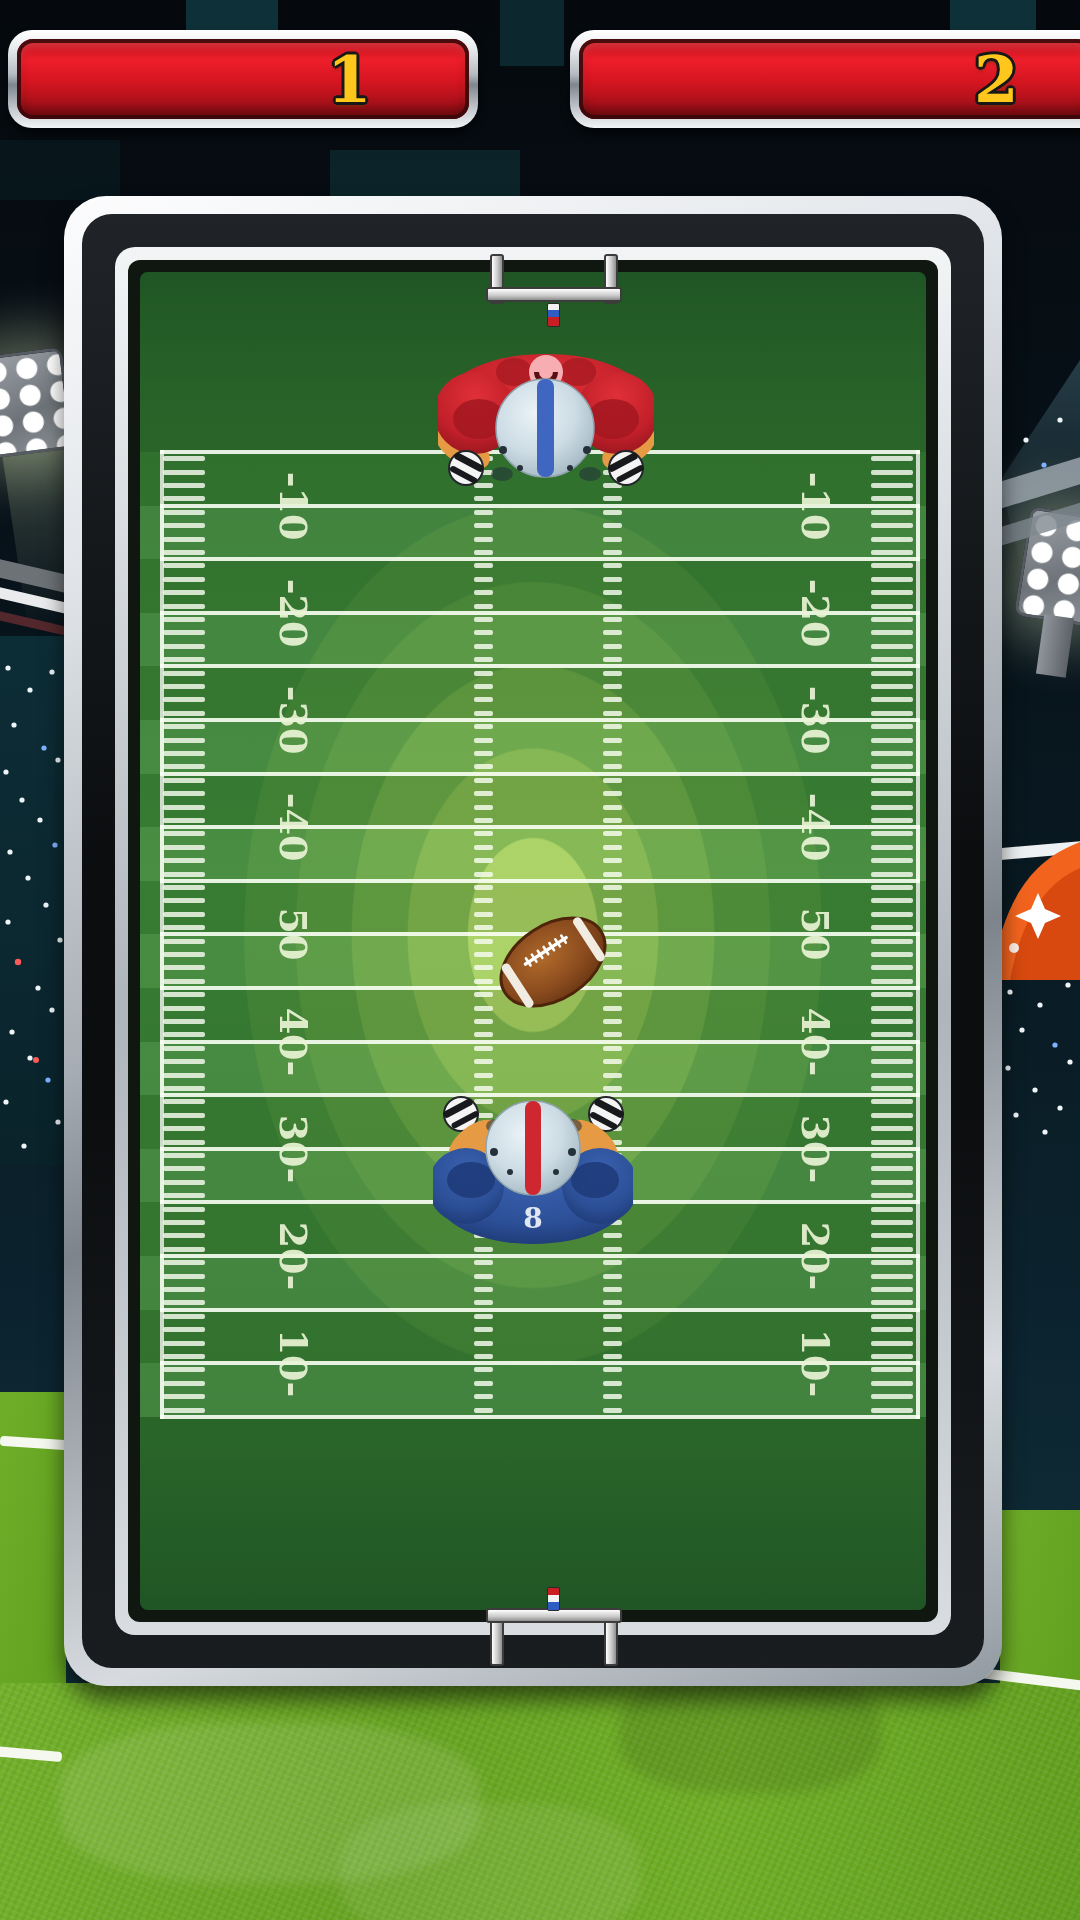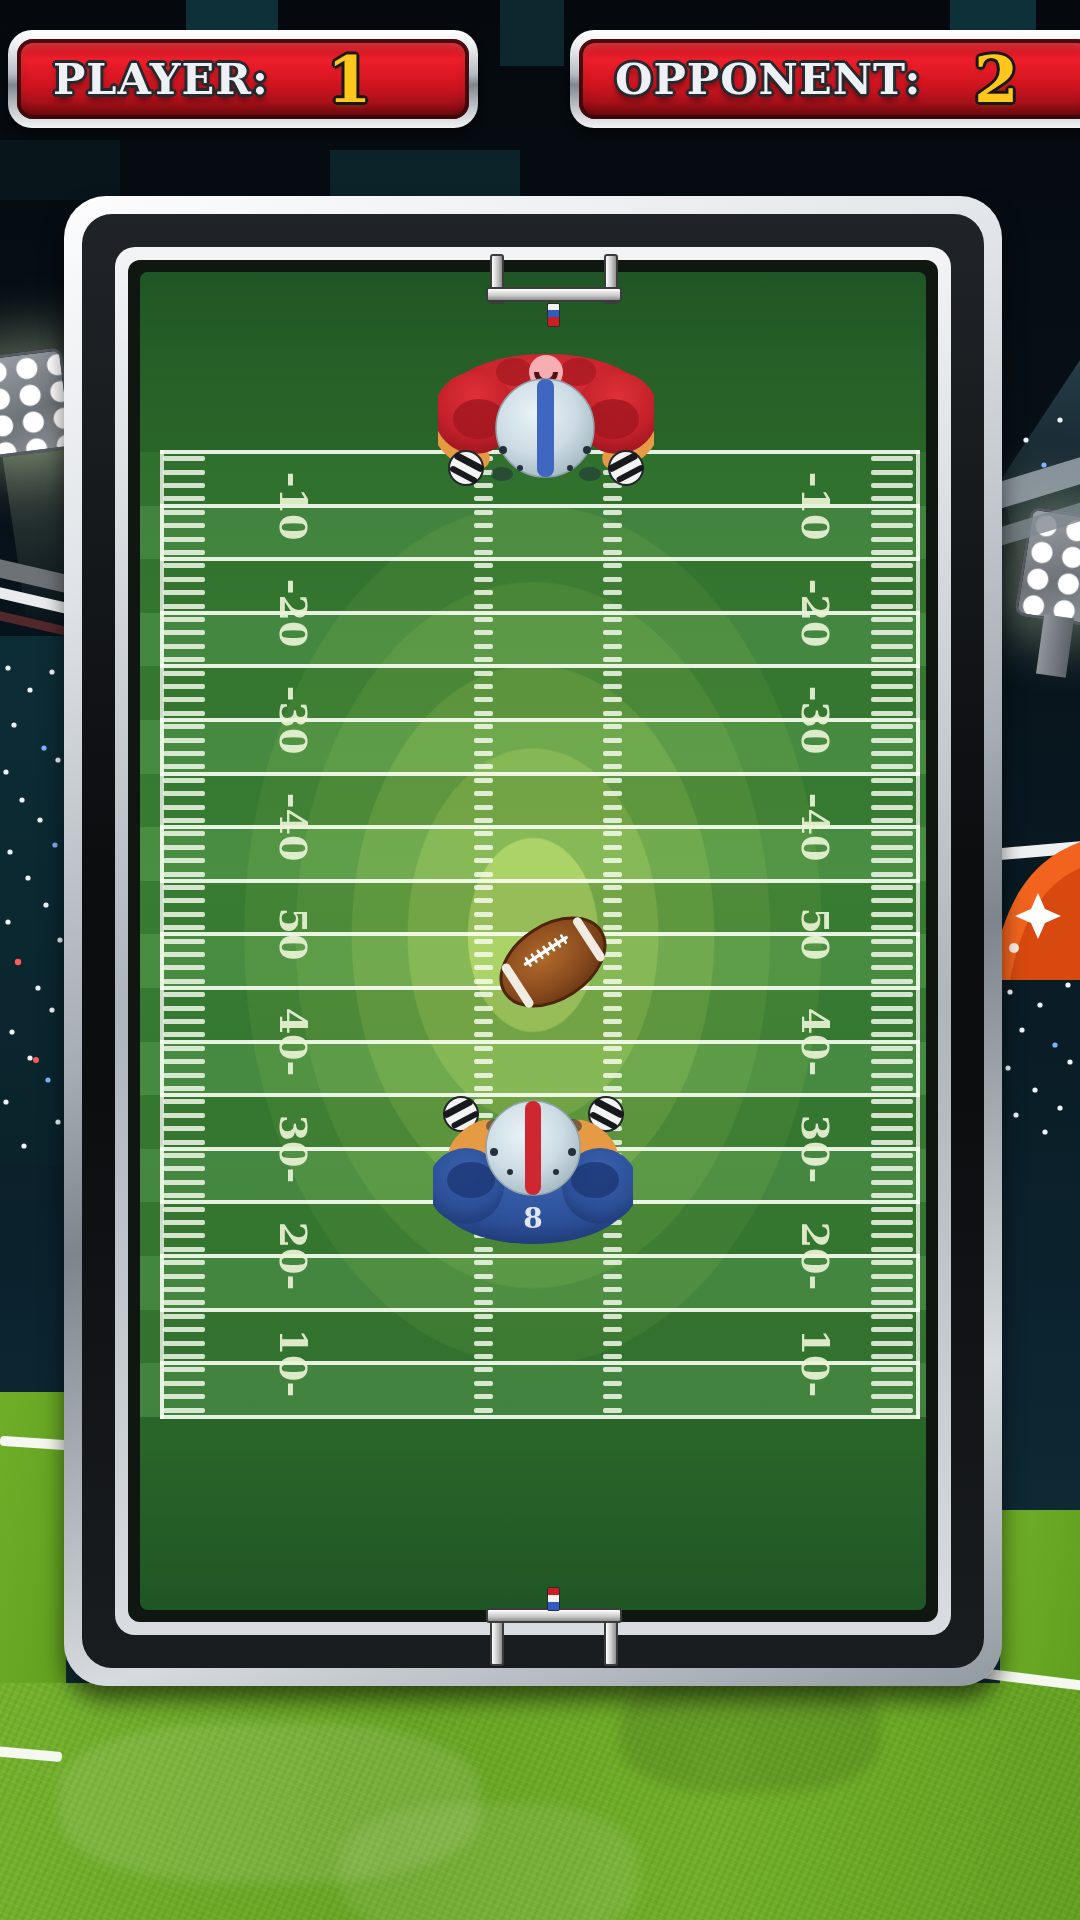--- a/index.html
+++ b/index.html
@@ -657,25 +657,23 @@
     <circle cx="533" cy="1148" r="47" fill="url(#helmG)" stroke="#8fa3ad" stroke-width="1.5"></circle>
     <rect x="525" y="1101" width="16" height="94" rx="8" fill="#cf2730"></rect>
     <circle cx="494" cy="1152" r="4" fill="#25313a"></circle>
       <circle cx="572" cy="1152" r="4" fill="#25313a"></circle>
     <circle cx="510" cy="1172" r="3" fill="#25313a"></circle>
       <circle cx="556" cy="1172" r="3" fill="#25313a"></circle>
   </svg>
 
   <div class="panel" id="panel-player" style="left:8px;width:470px;">
     <div class="panel-inner">
-      <span class="panel-label metal-text">PLAYER:</span>
       <span class="panel-score" style="left:310px;">1</span>
     </div>
   </div>
   <div class="panel" id="panel-opponent" style="left:570px;width:532px;">
     <div class="panel-inner">
-      <span class="panel-label metal-text">OPPONENT:</span>
       <span class="panel-score" style="left:395px;">2</span>
     </div>
   </div>
 
 
 </div>
 
 </body></html>

